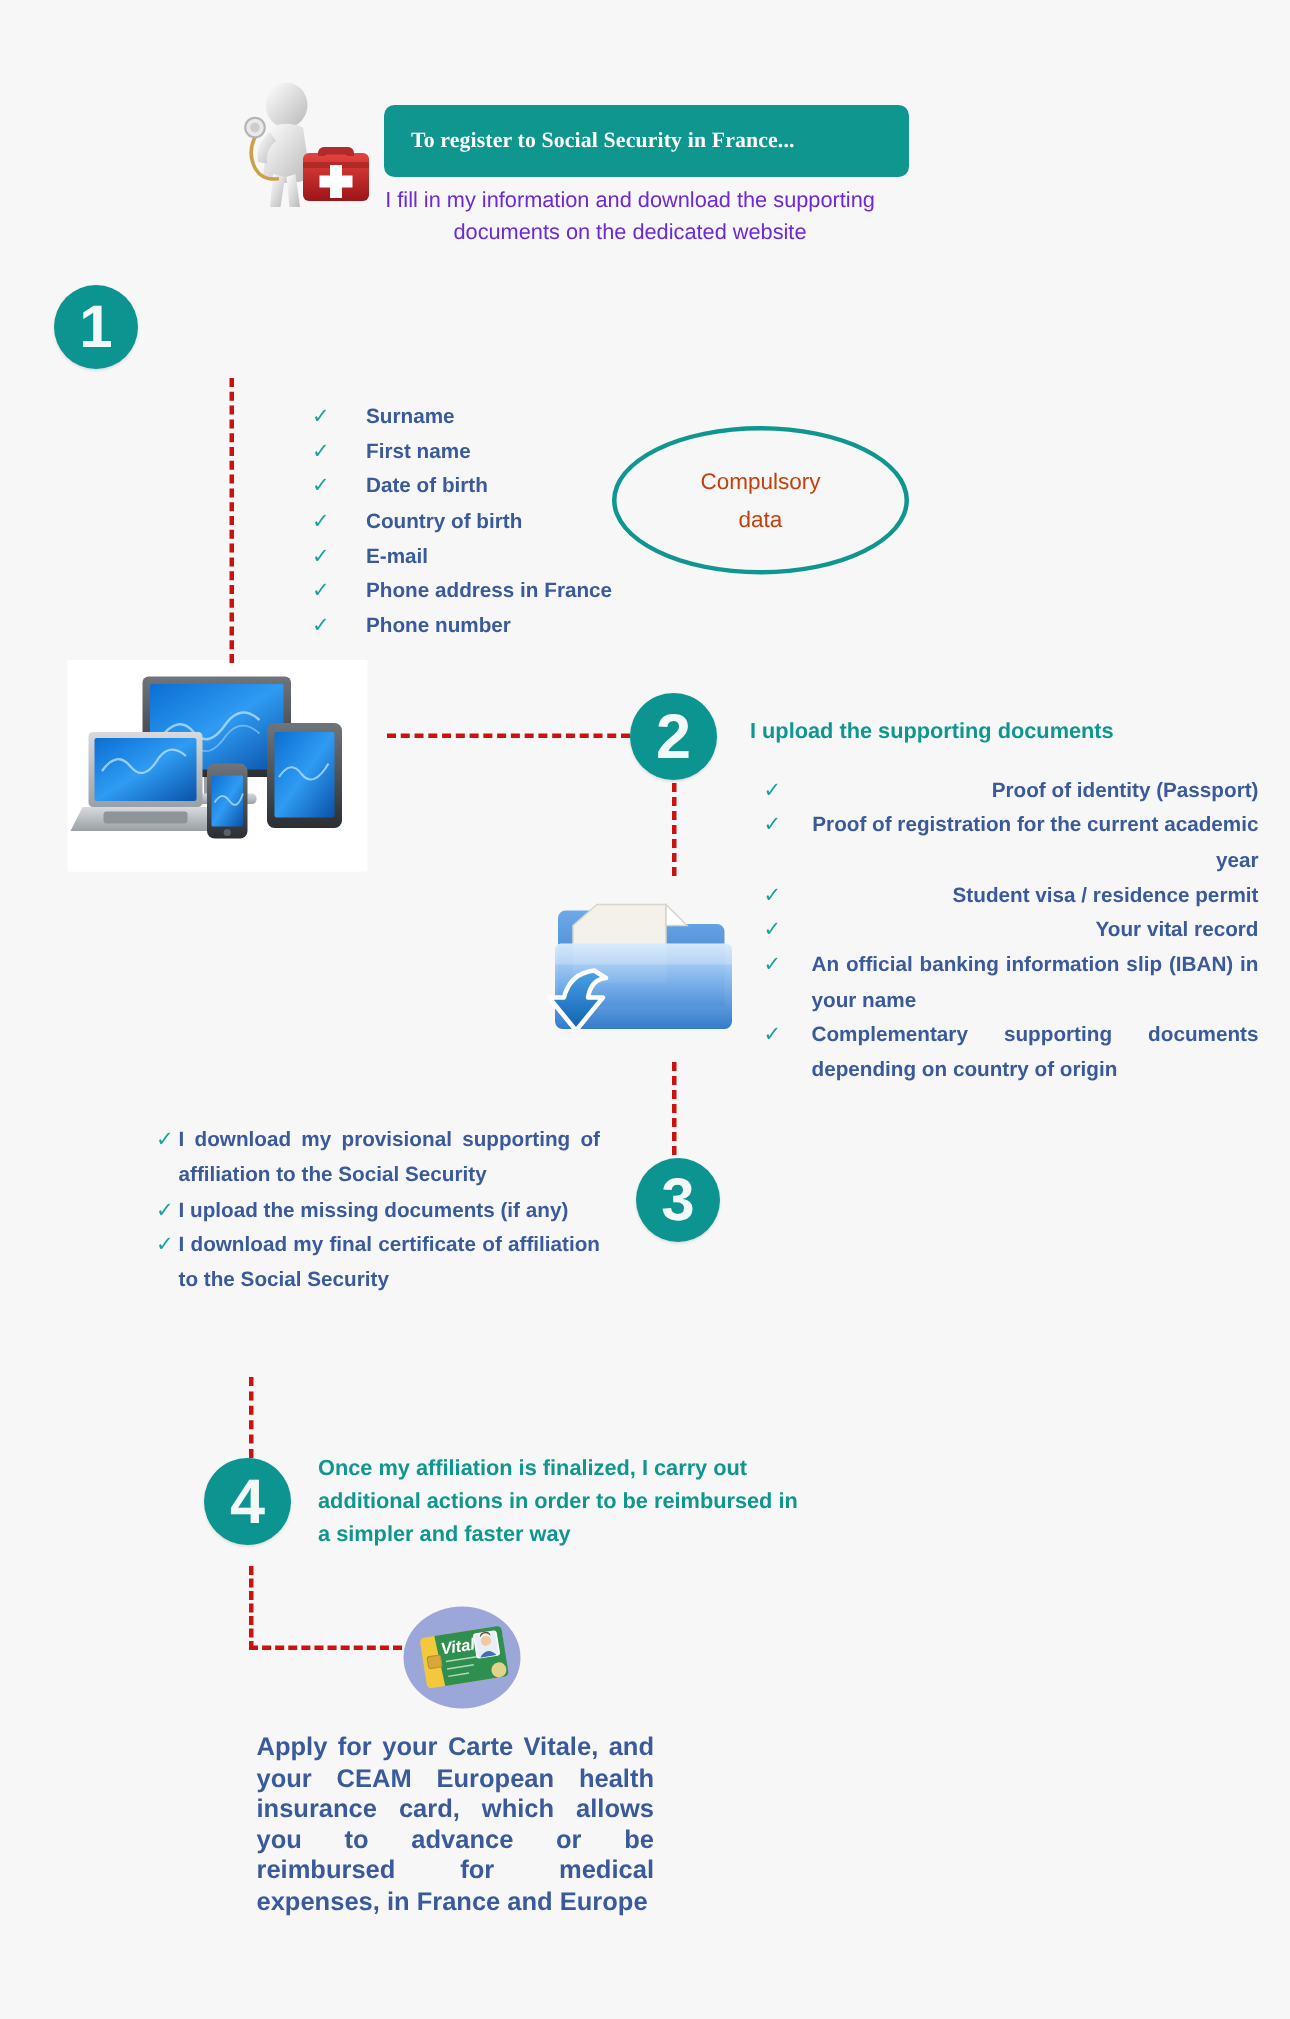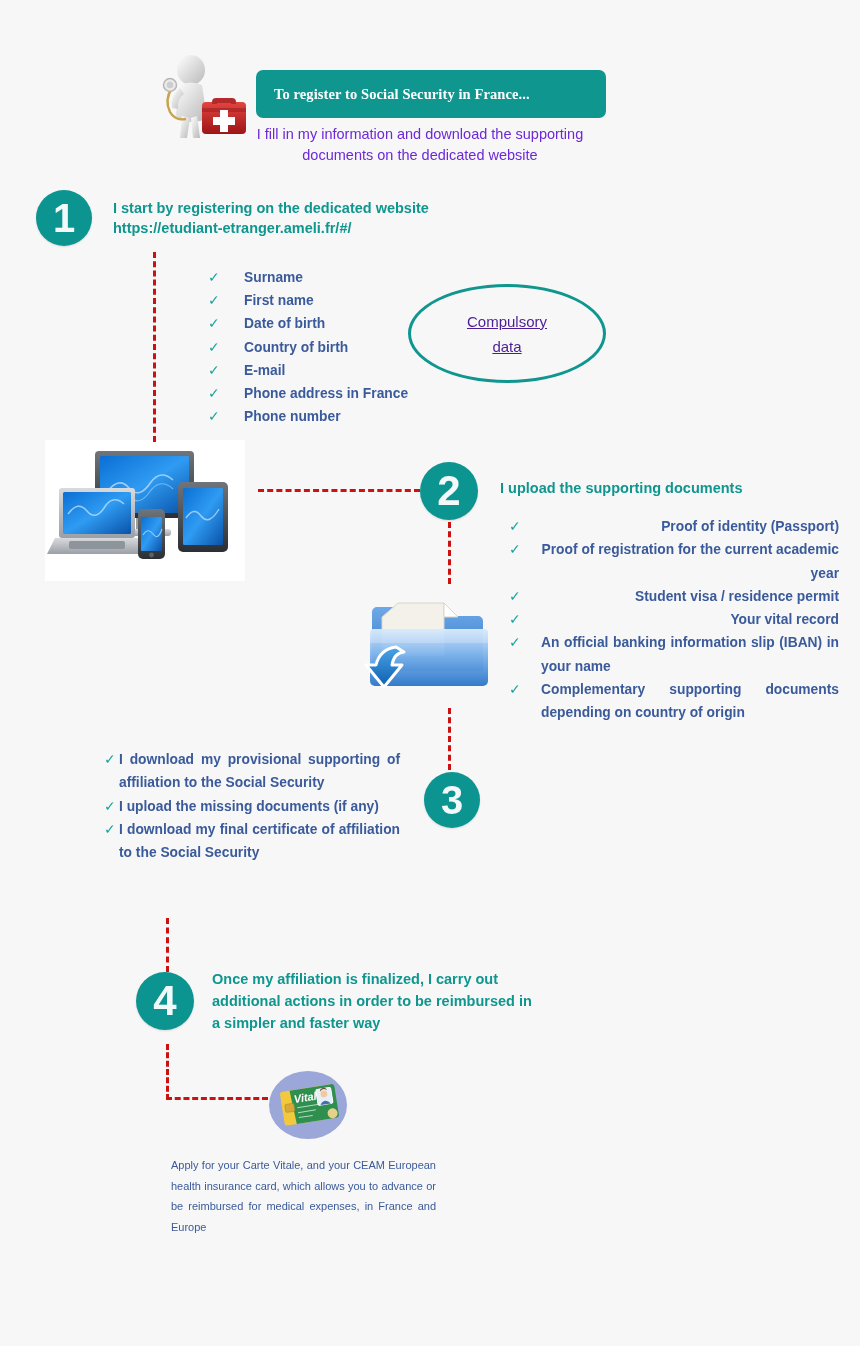--- a/index.html
+++ b/index.html
@@ -92,40 +92,41 @@
   #list-step3 li .lbl { padding-left:15px; text-align:justify; }
 
   
   #compulsory-ellipse {
     left:408px; top:284px; width:198px; height:99px;
     border:3px solid #0f968f;
     border-radius:50%;
     display:flex; align-items:center; justify-content:center;
   }
   #compulsory-ellipse .txt {
-    color:#4c1d95; font-size:15px; line-height:25px; text-align:center;text-decoration:underline;
+    color:#c2410c; font-size:15px; line-height:25px; text-align:center;
   }
 
   
   #devices-box {
     left:45px; top:440px; width:200px; height:141px;
     background:#ffffff;
   }
 
   
   #folder-icon { left:360px; top:585px; width:140px; height:125px; }
 
   
   #vitale-icon { left:268px; top:1070px; width:80px; height:70px; }
 
   
   #bottom-note {
     left:171px; top:1155px; width:265px;
-    color:#3a5a9b; font-size:11px; line-height:20.5px;
+    color:#3a5a9b; font-size:17px; line-height:20.5px;
     text-align:justify;
+    font-weight:bold;
   }
 
   
   .dash-v {
     border-left: 3px dashed #cc1111;
   }
   .dash-h {
     border-top: 3px dashed #cc1111;
   }
   #dash-1 { left:153px; top:252px; height:190px; }
@@ -176,21 +177,20 @@
 
   <div class="abs" id="header-banner">
     <span class="txt">To register to Social Security in France...</span>
   </div>
 
   <div class="abs" id="header-sub">I fill in my information and download the supporting documents on the dedicated website</div>
 
   <div class="abs step-circle" id="circle-1">
     <span>1</span>
   </div>
-  <div class="abs teal-head" id="step1-title">I start by registering on the dedicated website https://etudiant-etranger.ameli.fr/#/</div>
 
   <ul class="abs check-list" id="list-step1">
     <li>
         <span class="ck">✓</span>
         <span class="lbl">Surname</span>
       </li>
     <li>
         <span class="ck">✓</span>
         <span class="lbl">First name</span>
       </li>

